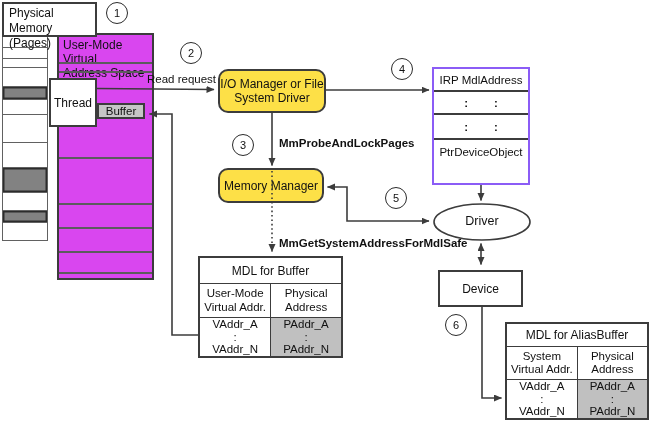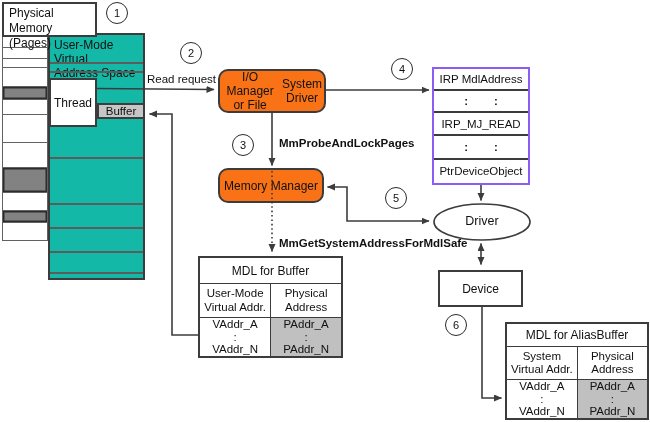--- a/index.html
+++ b/index.html
@@ -11,31 +11,31 @@
   .abs{position:absolute;box-sizing:border-box;}
   
   .pm-label{left:2px;top:2px;width:95px;height:35px;border:2px solid #3c3c3c;background:#fff;
     z-index:3;font-size:12px;line-height:15px;padding:2px 0 8px 5px;}
   
   .page-col{left:2px;top:37px;width:46px;border:1px solid #616161;border-top:none;background:#fff;z-index:1;}
   .page-row{box-sizing:border-box;border-bottom:1px solid #616161;}
   .page-row:last-child{border-bottom:none;}
   .page-row.shaded{background:#828282;box-shadow:inset 0 0 0 1.5px #2c2c2c;}
   
-  .umvas{left:48px;top:33px;width:97px;height:247px;border:2px solid #3c3c3c;background:#14b8a6;z-index:2;
+  .umvas{left:57px;top:33px;width:97px;height:247px;border:2px solid #3c3c3c;background:#d946ef;z-index:2;
     font-size:12px;line-height:14px;}
   .umvas-title{position:absolute;left:4px;top:3px;}
   .hline{position:absolute;left:0;width:100%;height:1.5px;background:#5c5c5c;}
   .thread{left:49px;top:78px;width:48px;height:49px;border:2px solid #3c3c3c;background:#fff;z-index:4;
     display:flex;align-items:center;justify-content:center;font-size:12px;}
   .buffer{left:97px;top:103px;width:48px;height:16px;border:2px solid #3c3c3c;background:#c6c6c6;z-index:4;
     display:flex;align-items:center;justify-content:center;font-size:11.5px;}
   
-  .proc{border:2px solid #3c3c3c;border-radius:10px;background:#f97316;z-index:4;
-    display:flex;flex-direction:row;align-items:center;justify-content:center;
+  .proc{border:2px solid #3c3c3c;border-radius:10px;background:#fde047;z-index:4;
+    display:flex;flex-direction:column;align-items:center;justify-content:center;
     font-size:12px;line-height:14px;text-align:center;}
   .io-box{left:218px;top:69px;width:108px;height:44px;}
   .mm-box{left:218px;top:168px;width:106px;height:35px;}
   
   .irp-box{left:432px;top:67px;width:98px;height:118px;border:2px solid #8b5cf6;background:#fff;z-index:4;
     display:flex;flex-direction:column;font-size:11.5px;}
   .irp-row{box-sizing:border-box;border-bottom:2px solid #3c3c3c;display:flex;align-items:center;justify-content:center;}
   .irp-row:last-child{border-bottom:none;}
   .irp-colon{gap:26px;font-weight:bold;}
   
@@ -163,23 +163,20 @@
   </div>
 
   <div class="abs irp-box">
     <div class="irp-row" style="height:23px">
       <span>IRP MdlAddress</span>
     </div>
     <div class="irp-row irp-colon" style="height:23px">
       <span>:</span>
       <span>:</span>
     </div>
-    <div class="irp-row" style="height:23px">
-      <span>IRP_MJ_READ</span>
-    </div>
     <div class="irp-row irp-colon" style="height:25px">
       <span>:</span>
       <span>:</span>
     </div>
     <div class="irp-row" style="height:24px">
       <span>PtrDeviceObject</span>
     </div>
   </div>
 
   <div class="abs driver-label">Driver</div>

